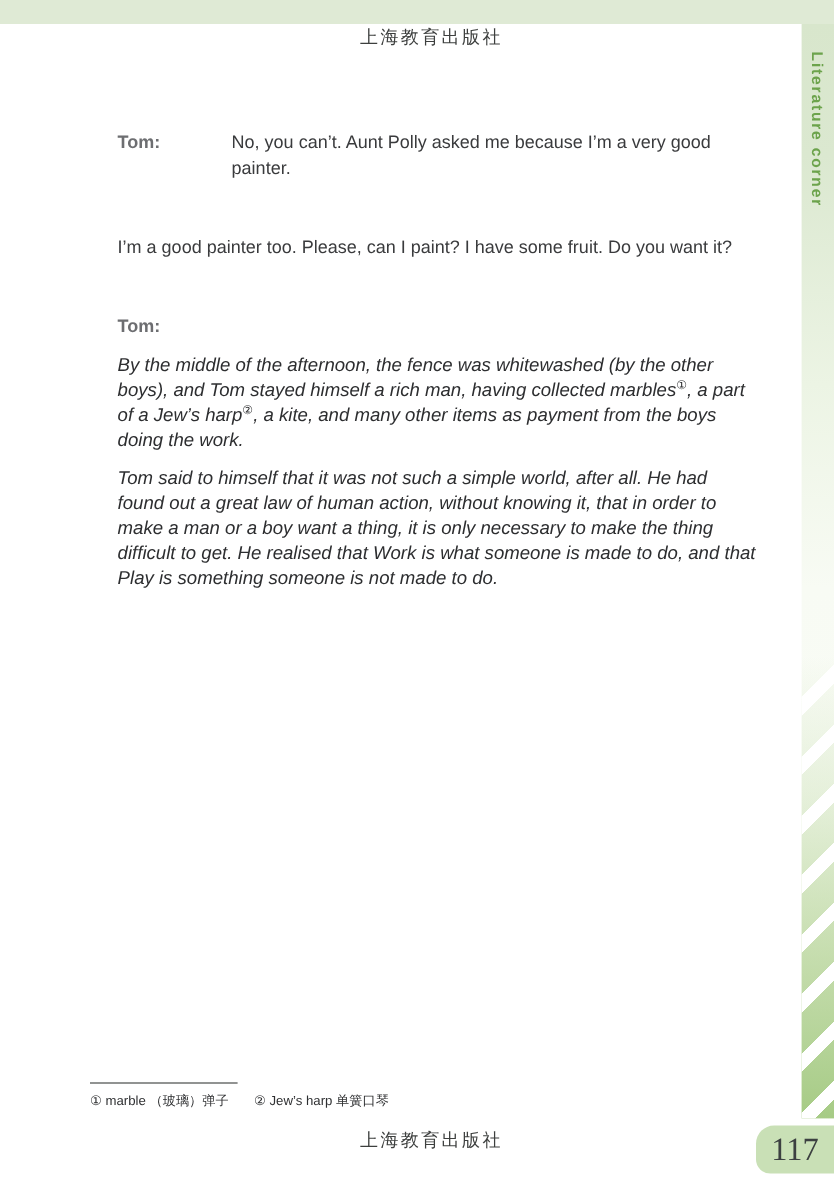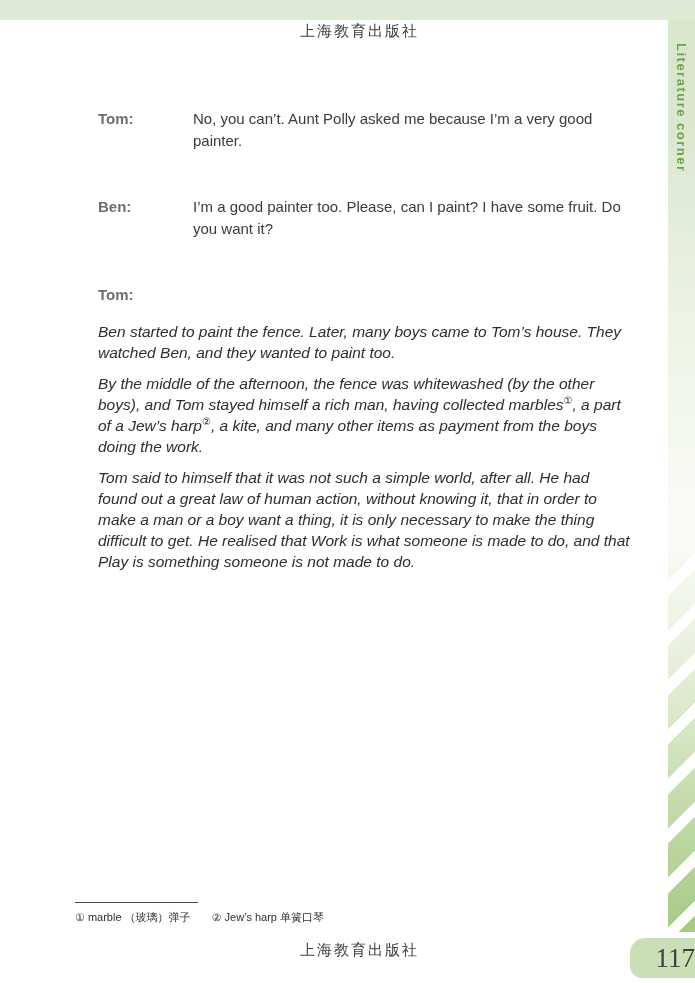--- a/index.html
+++ b/index.html
@@ -55,21 +55,21 @@
     letter-spacing: 1.5px; white-space: nowrap;
     color: #6ca34c;
   }
 
   
   .page-box {
     position: absolute; right: 0; top: 938px;
     width: 65px; height: 40px;
     background: #c9e0b6;
     border-radius: 15px 0 0 12px;
-    display: flex; align-items: center; justify-content: flex-end;
+    display: flex; align-items: center; justify-content: center;
   }
   .page-box span {
     font-family: "Liberation Serif", serif;
     font-size: 27px; color: #3c4041;
   }
 
   
   .content {
     position: absolute; left: 98px; top: 64px;
     width: 534px;
@@ -124,28 +124,26 @@
   <div class="sidebar-label">Literature corner</div>
 </div>
 
 <div class="content">
 
   <div class="dlg-row">
     <div class="dlg-speaker">Tom:</div>
     <div class="dlg-text">No, you can’t. Aunt Polly asked me because I’m a very good painter.</div>
   </div>
   <div class="dlg-row">
-    <div class="dlg-speaker">Ben:</div>
     <div class="dlg-text">I’m a good painter too. Please, can I paint? I have some fruit. Do you want it?</div>
   </div>
   <div class="dlg-row">
     <div class="dlg-speaker">Tom:</div>
   </div>
 
-  <p class="para first">Ben started to paint the fence. Later, many boys came to Tom’s house. They watched Ben, and they wanted to paint too.</p>
 
 
   <p class="para"><span>By the middle of the afternoon, the fence was whitewashed (by the other boys), and Tom stayed himself a rich man, having collected marbles</span><sup>①</sup><span>, a part of a Jew’s harp</span><sup>②</sup><span>, a kite, and many other items as payment from the boys doing the work.</span></p>
 
   <p class="para">Tom said to himself that it was not such a simple world, after all. He had found out a great law of human action, without knowing it, that in order to make a man or a boy want a thing, it is only necessary to make the thing difficult to get. He realised that Work is what someone is made to do, and that Play is something someone is not made to do.</p>
 
 </div>
 
 <div class="footnote-rule"></div>
 

